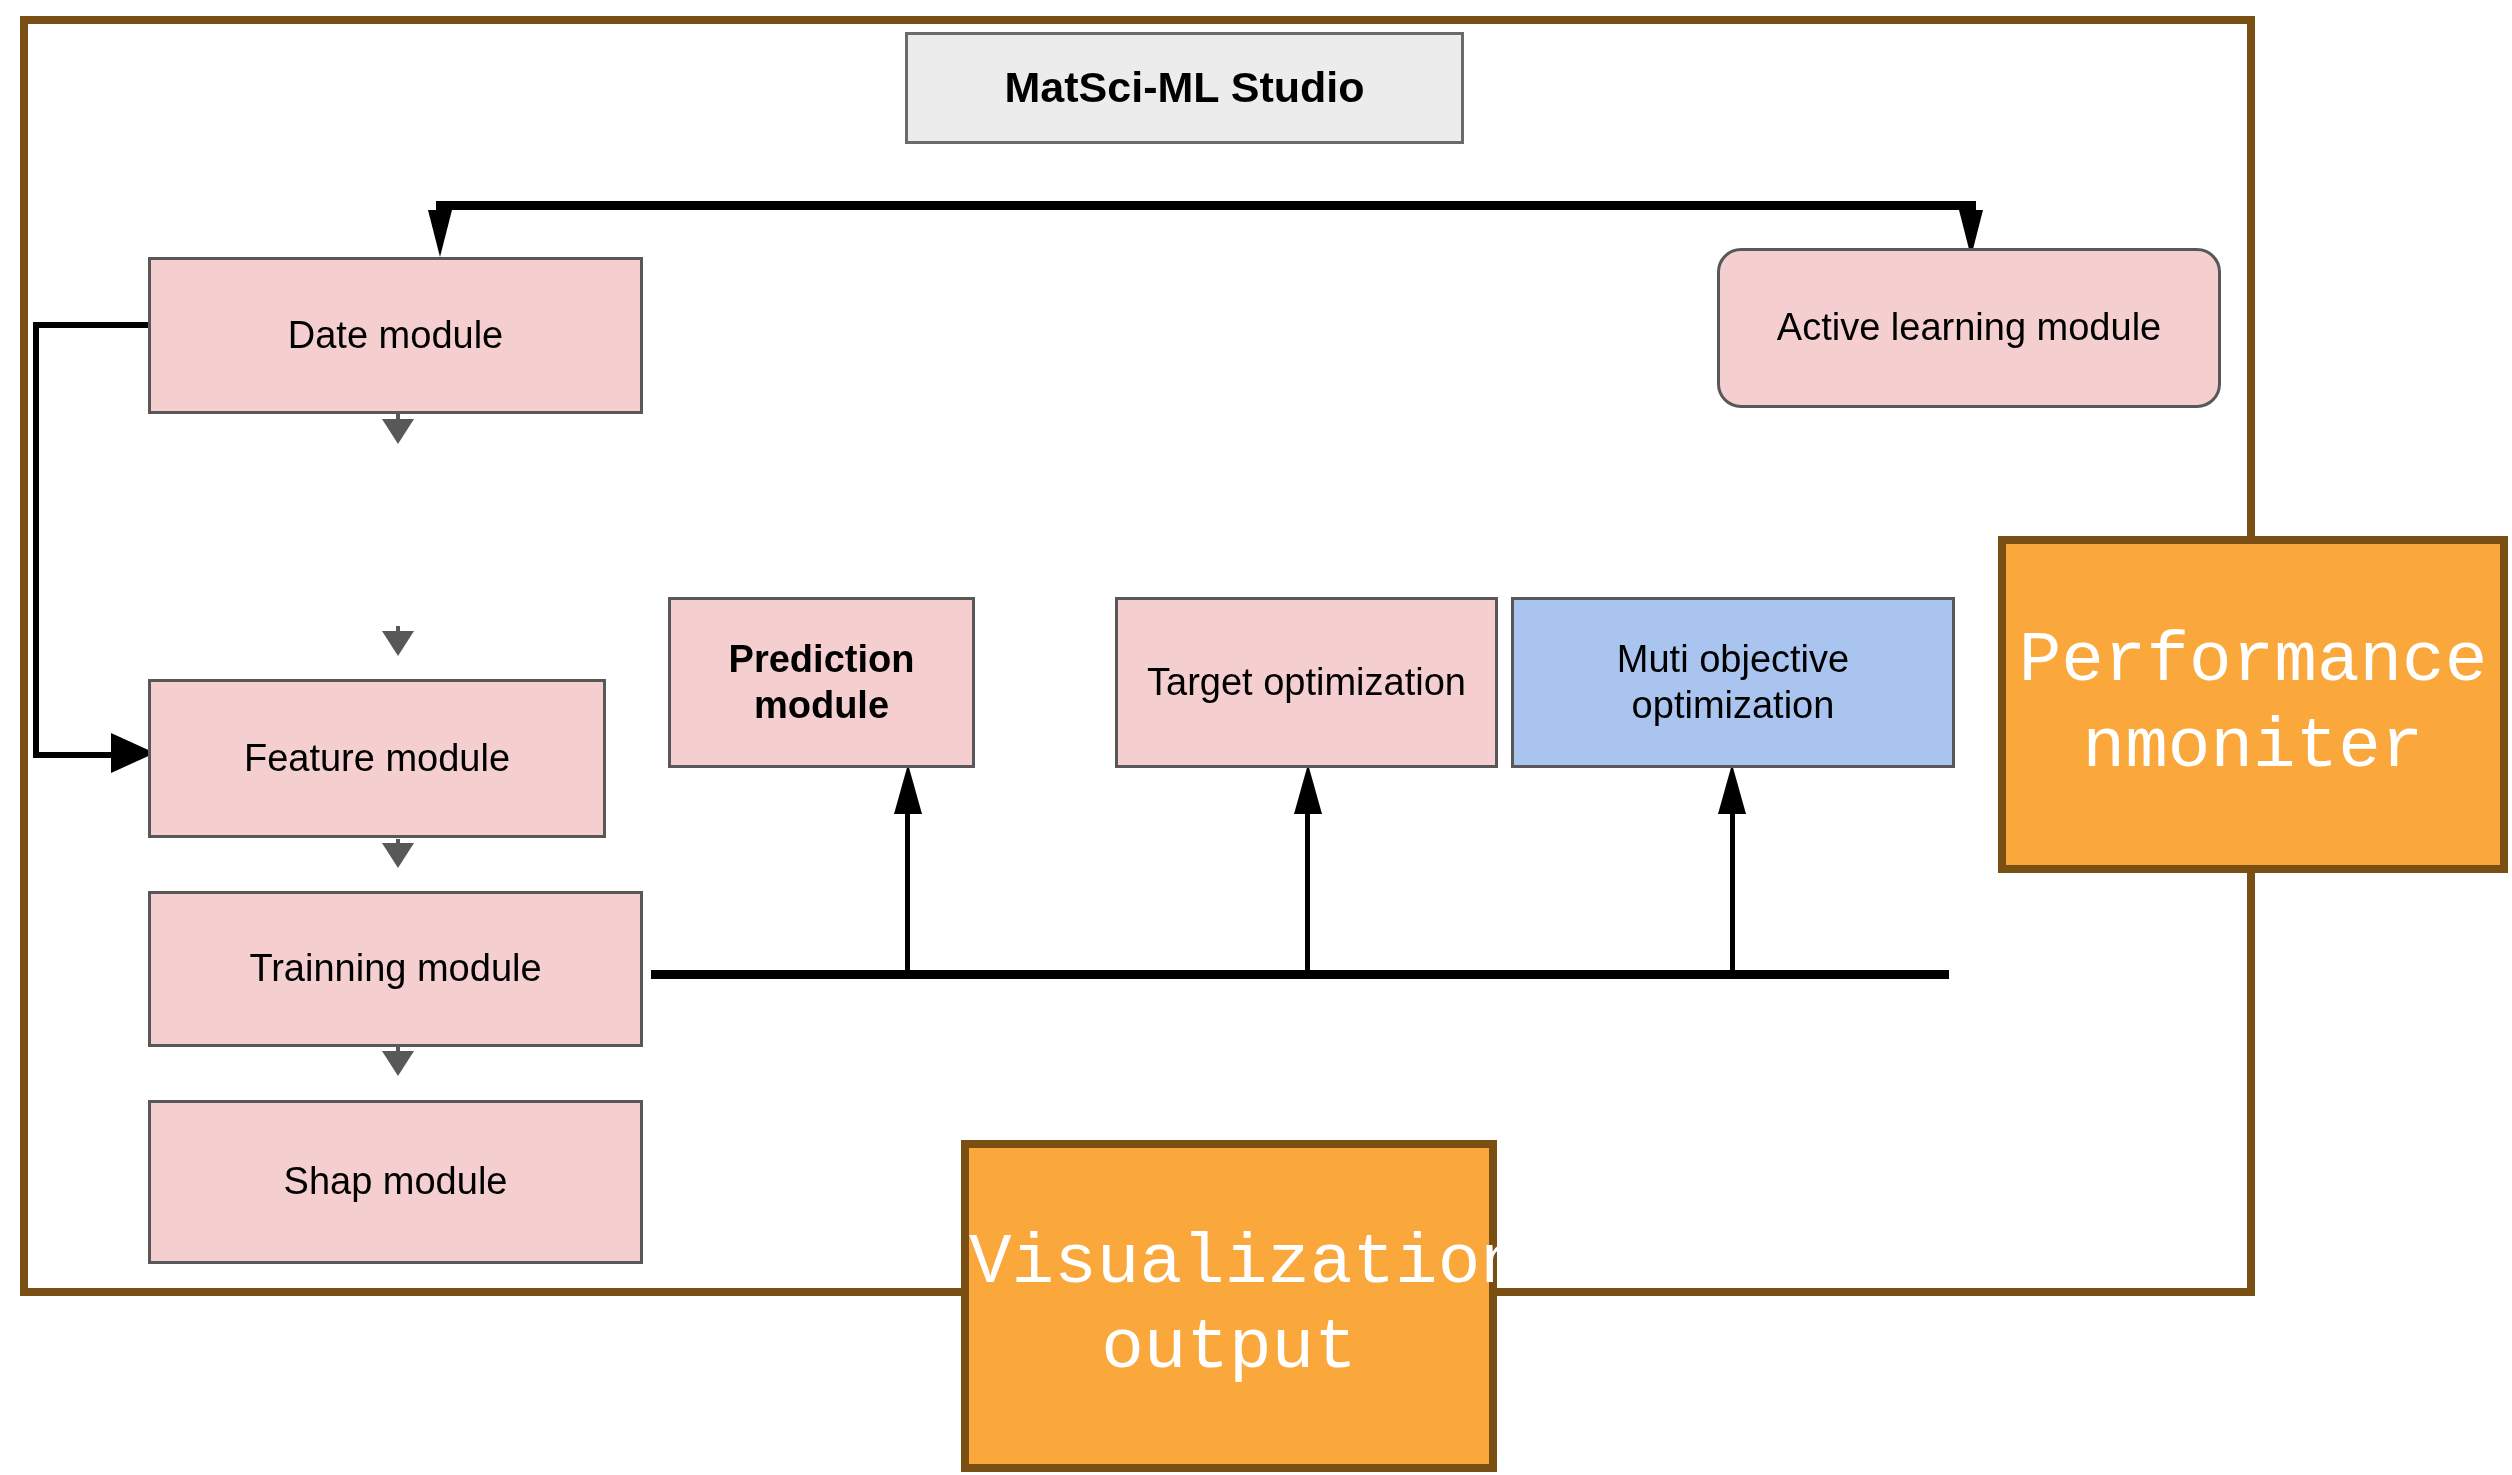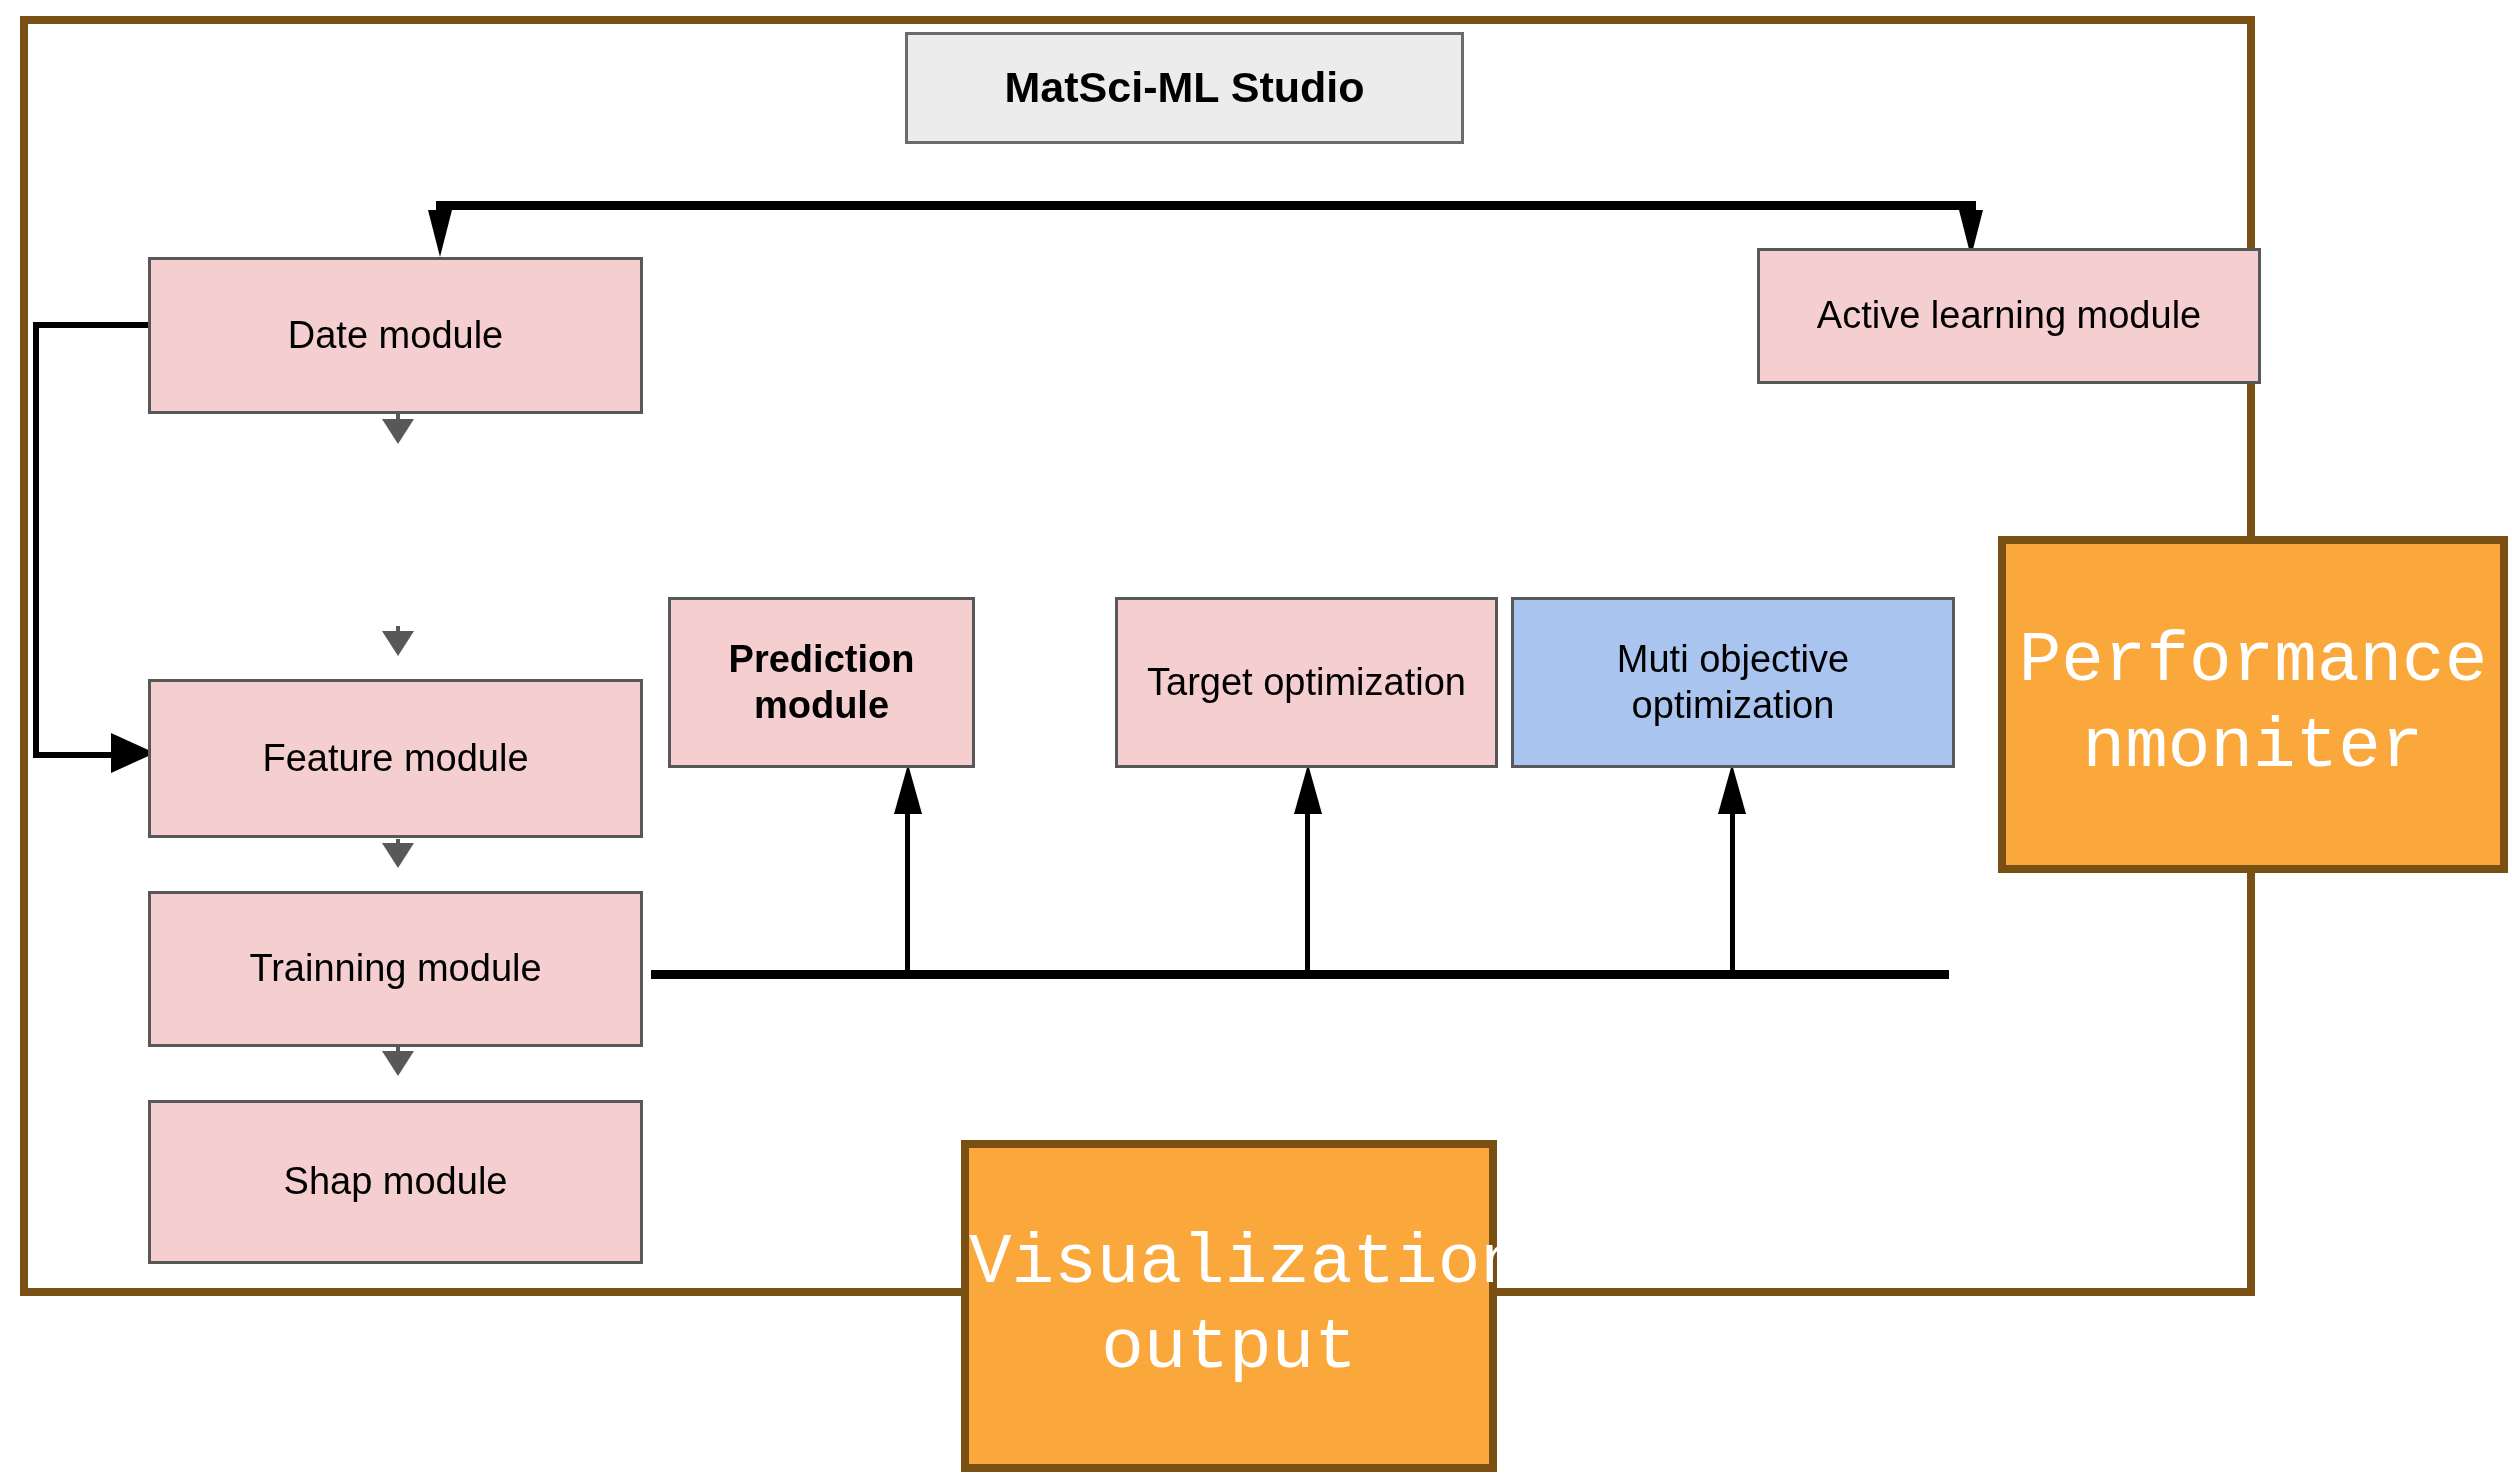--- a/index.html
+++ b/index.html
@@ -143,33 +143,33 @@
 
   <div class="node grey" style="left:905px;top:32px;width:559px;height:112px;">
     <span class="lbl">MatSci-ML Studio</span>
   </div>
 
   <div class="node pink" style="left:148px;top:257px;width:495px;height:157px;">
     <span class="lbl">Date module</span>
   </div>
 
 
-  <div class="node pink" style="left:148px;top:679px;width:495px;height:159px;">
+  <div class="node pink" style="left:148px;top:679px;width:458px;height:159px;">
     <span class="lbl">Feature module</span>
   </div>
 
   <div class="node pink" style="left:148px;top:891px;width:495px;height:156px;">
     <span class="lbl">Trainning module</span>
   </div>
 
   <div class="node pink" style="left:148px;top:1100px;width:495px;height:164px;">
     <span class="lbl">Shap module</span>
   </div>
 
-  <div class="node pink" style="left:1757px;top:248px;width:504px;height:136px;">
+  <div class="node pink" style="left:1717px;top:248px;width:504px;height:160px;border-radius:24px;">
     <span class="lbl">Active learning module</span>
   </div>
 
   <div class="node pink" style="left:668px;top:597px;width:307px;height:171px;font-weight:bold;">
     <span class="lbl">Prediction module</span>
   </div>
 
   <div class="node pink" style="left:1115px;top:597px;width:383px;height:171px;">
     <span class="lbl">Target optimization</span>
   </div>

